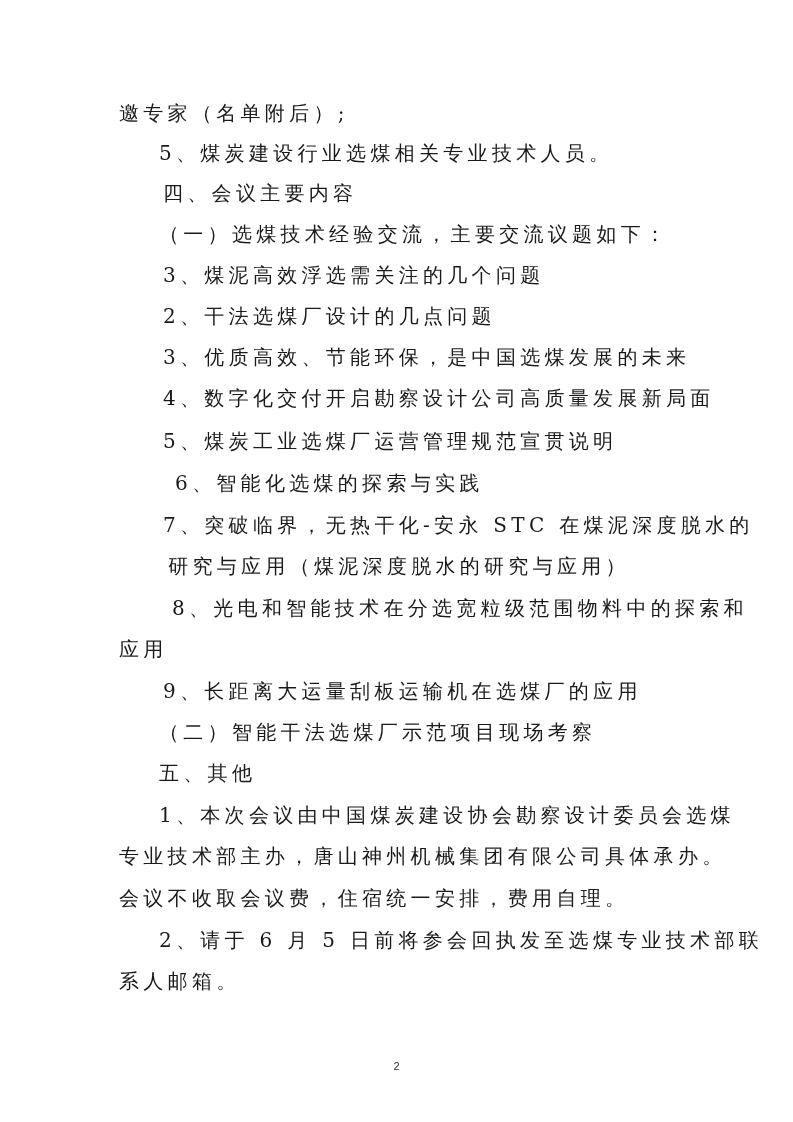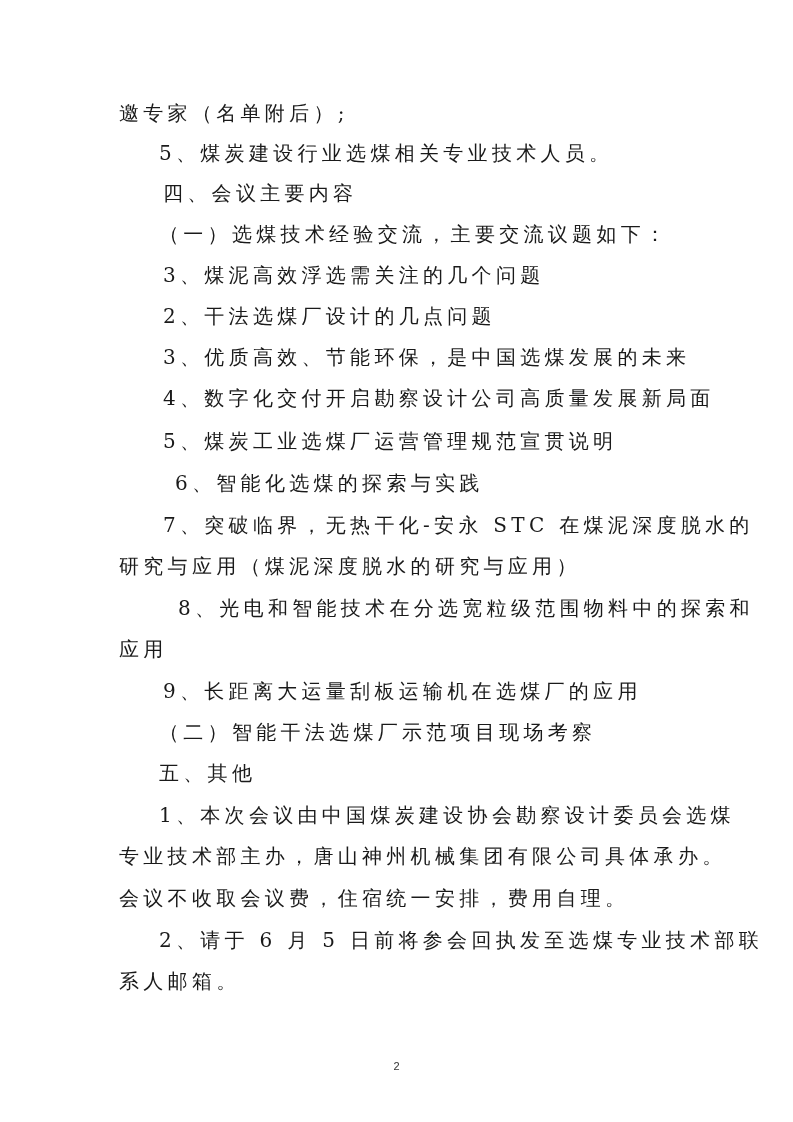--- a/index.html
+++ b/index.html
@@ -51,22 +51,22 @@
     <div class="line" style="top: 140px; left: 159px;">5、煤炭建设行业选煤相关专业技术人员。</div>
     <div class="line" style="top: 180px; left: 163px;">四、会议主要内容</div>
     <div class="line" style="top: 221px; left: 159px;">（一）选煤技术经验交流，主要交流议题如下：</div>
     <div class="line" style="top: 262px; left: 163px;">3、煤泥高效浮选需关注的几个问题</div>
     <div class="line" style="top: 303px; left: 163px;">2、干法选煤厂设计的几点问题</div>
     <div class="line" style="top: 344px; left: 163px;">3、优质高效、节能环保，是中国选煤发展的未来</div>
     <div class="line" style="top: 385px; left: 163px;">4、数字化交付开启勘察设计公司高质量发展新局面</div>
     <div class="line" style="top: 428px; left: 163px;">5、煤炭工业选煤厂运营管理规范宣贯说明</div>
     <div class="line" style="top: 470px; left: 163px; margin-left: 12px;">6、智能化选煤的探索与实践</div>
     <div class="line" style="top: 512px; left: 163px;">7、突破临界，无热干化-安永 STC 在煤泥深度脱水的</div>
-    <div class="line" style="top: 553px; left: 119px;">研究与应用（煤泥深度脱水的研究与应用）</div>
-    <div class="line" style="top: 595px; left: 178px;">8、光电和智能技术在分选宽粒级范围物料中的探索和</div>
+    <div class="line" style="top: 553px; left: 119px; text-align: center;">研究与应用（煤泥深度脱水的研究与应用）</div>
+    <div class="line" style="top: 595px; left: 172px;">8、光电和智能技术在分选宽粒级范围物料中的探索和</div>
     <div class="line" style="top: 636px; left: 119px;">应用</div>
     <div class="line" style="top: 678px; left: 163px;">9、长距离大运量刮板运输机在选煤厂的应用</div>
     <div class="line" style="top: 719px; left: 159px;">（二）智能干法选煤厂示范项目现场考察</div>
     <div class="line" style="top: 760px; left: 159px;">五、其他</div>
     <div class="line" style="top: 802px; left: 159px;">1、本次会议由中国煤炭建设协会勘察设计委员会选煤</div>
     <div class="line" style="top: 843px; left: 119px;">专业技术部主办，唐山神州机械集团有限公司具体承办。</div>
     <div class="line" style="top: 885px; left: 119px;">会议不收取会议费，住宿统一安排，费用自理。</div>
     <div class="line" style="top: 927px; left: 159px;">2、请于 6 月 5 日前将参会回执发至选煤专业技术部联</div>
     <div class="line" style="top: 968px; left: 119px;">系人邮箱。</div>
   </div>

